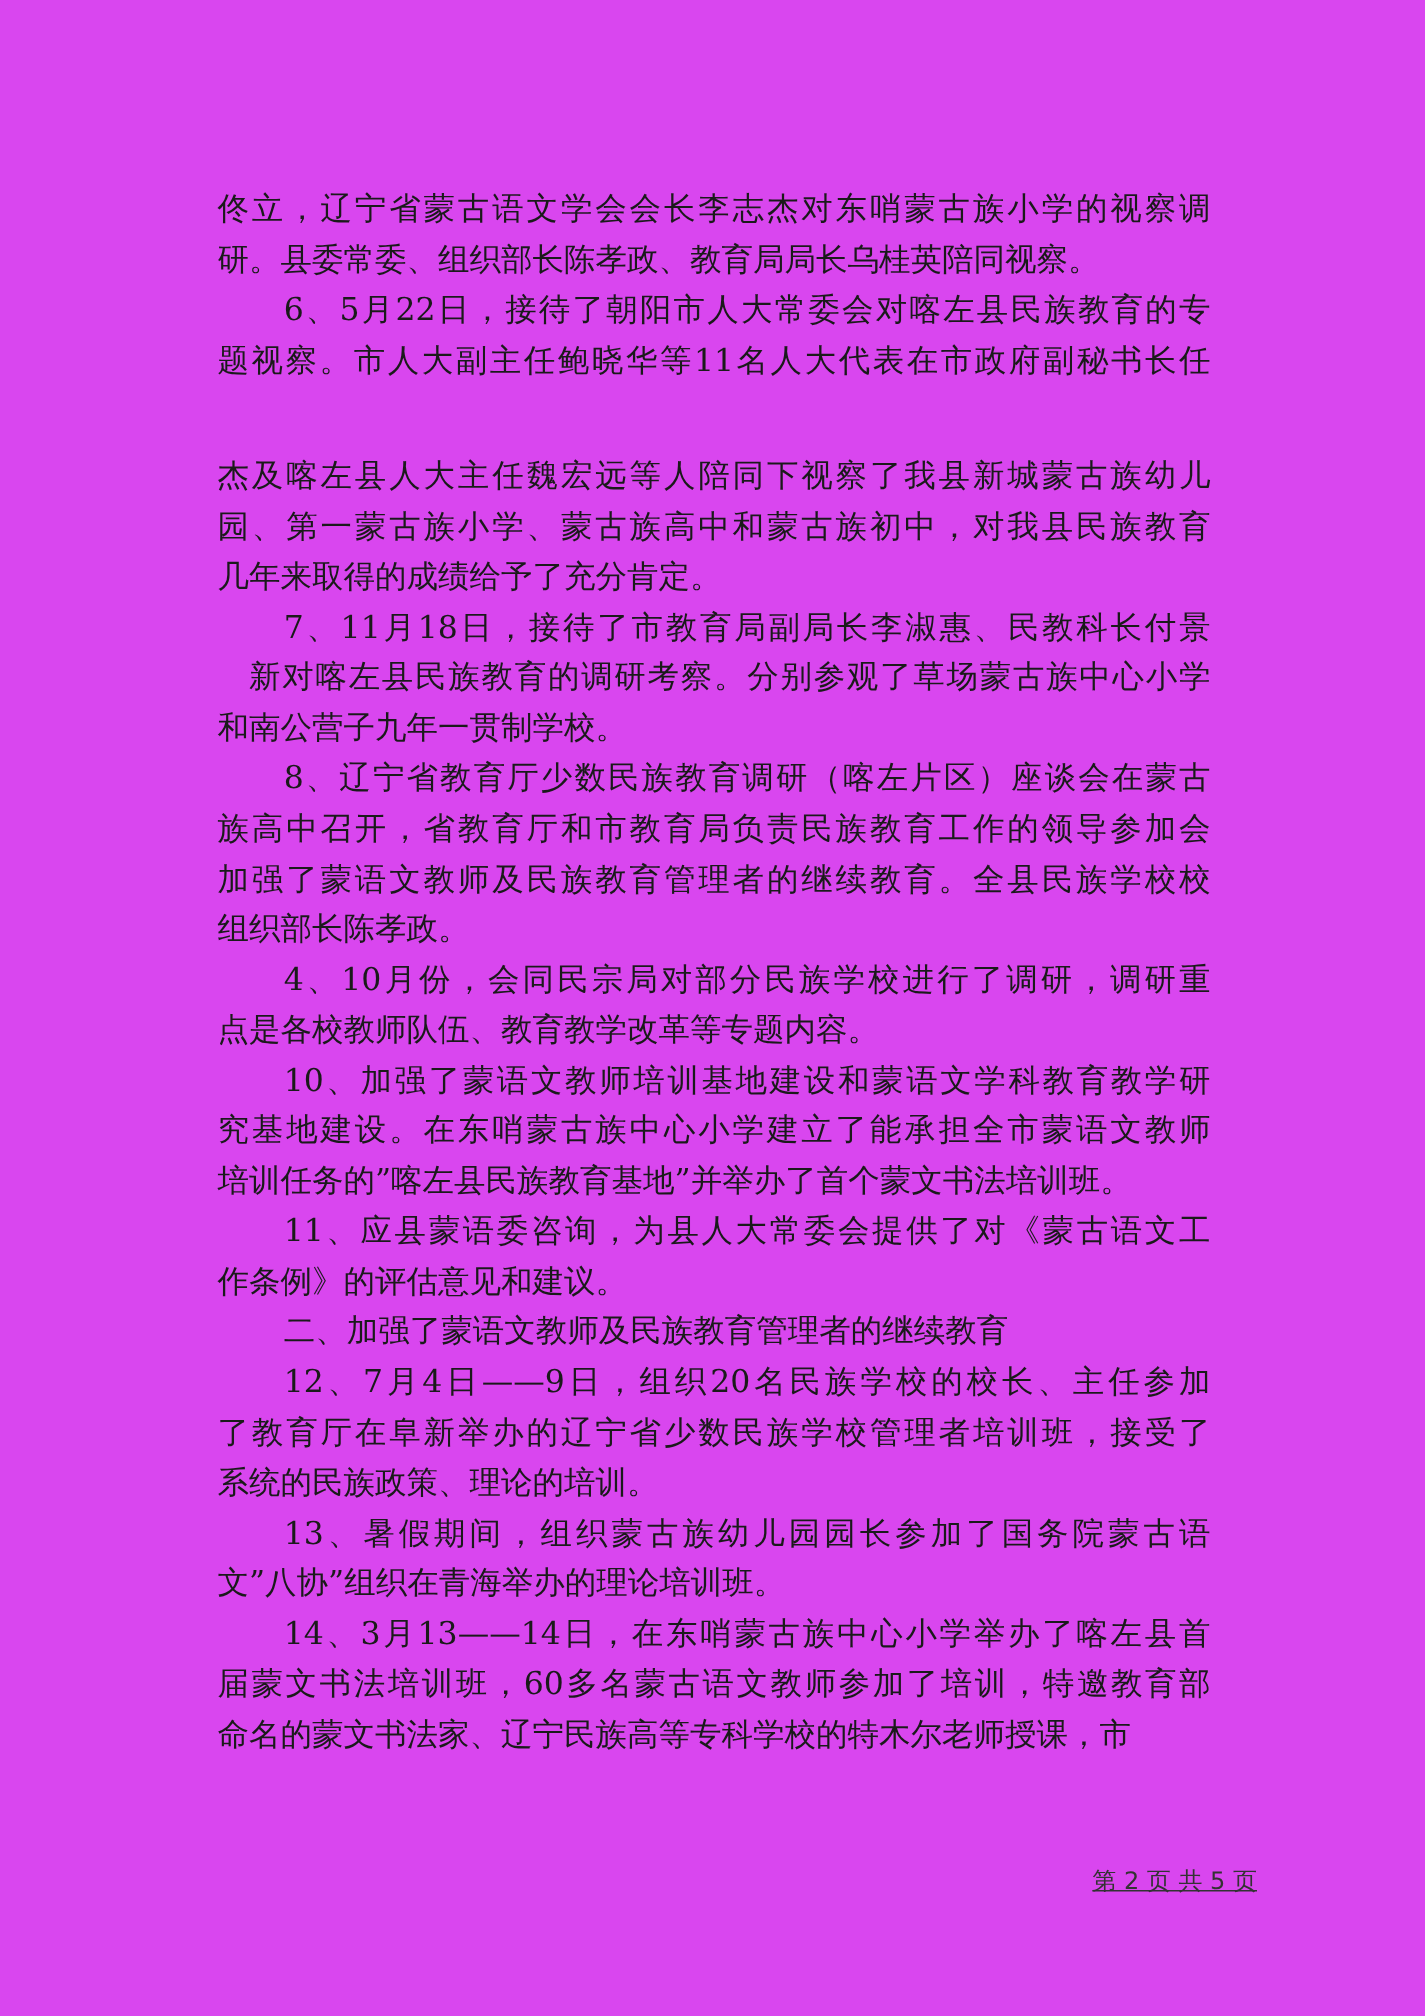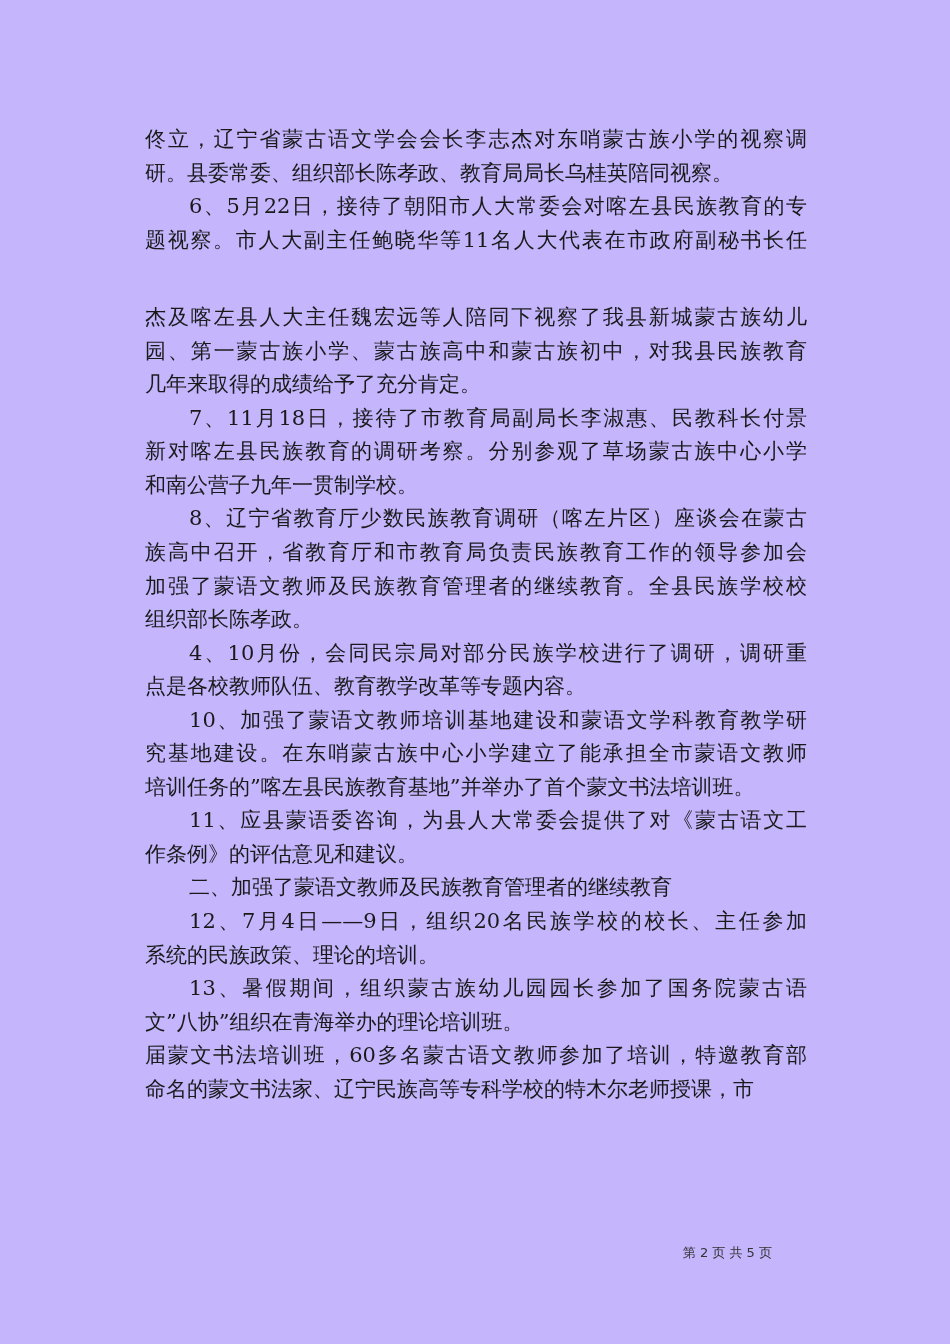--- a/index.html
+++ b/index.html
@@ -1,57 +1,59 @@
 <!DOCTYPE html>
 <html><head>
 <meta charset="utf-8">
 <style>
   html, body { margin: 0; padding: 0; background: #ffffff; }
   body { width: 950px; height: 1344px; position: relative; overflow: hidden; }
-  .page { position: absolute; left: 0; top: 0; width: 950px; height: 1344px; background: #c4b5fd; }
+  .page { position: absolute; left: 0; top: 0; width: 950px; height: 1344px; background: #d946ef; }
   .body-text {
     position: absolute; left: 145px; top: 123px; width: 662px;
     font-family: "DejaVu Serif", "Liberation Serif", serif;
     font-size: 21px; line-height: 33.55px; color: #1a1a1a;
   }
   .para { margin: 0; text-align: justify; text-justify: inter-character; word-break: break-all; }
   .para.indent { text-indent: 2.1em; }
   .footer {
-    position: absolute; left: 656px; top: 1244px; width: 116px; text-align: right;
-    font-family: "DejaVu Sans", "Liberation Sans", sans-serif; font-size: 13px; color: #333;
+    position: absolute; left: 722px; top: 1244px; width: 116px; text-align: right;
+    font-family: "DejaVu Sans", "Liberation Sans", sans-serif; font-size: 16px; color: #333; text-decoration: underline;
   }
 </style>
 </head>
 <body>
 
 <div class="page">
   <div class="body-text" id="body-text">
       <div class="para" style="text-align-last: justify;">佟立，辽宁省蒙古语文学会会长李志杰对东哨蒙古族小学的视察调</div>
       <div class="para">研。县委常委、组织部长陈孝政、教育局局长乌桂英陪同视察。</div>
       <div class="para indent" style="text-align-last: justify;">6、5月22日，接待了朝阳市人大常委会对喀左县民族教育的专</div>
       <div class="para" style="text-align-last: justify;">题视察。市人大副主任鲍晓华等11名人大代表在市政府副秘书长任</div>
       <div class="para" style="text-align-last: justify; margin-top: 44px;">杰及喀左县人大主任魏宏远等人陪同下视察了我县新城蒙古族幼儿</div>
       <div class="para" style="text-align-last: justify;">园、第一蒙古族小学、蒙古族高中和蒙古族初中，对我县民族教育</div>
       <div class="para">几年来取得的成绩给予了充分肯定。</div>
       <div class="para indent" style="text-align-last: justify;">7、11月18日，接待了市教育局副局长李淑惠、民教科长付景</div>
-      <div class="para" style="text-align-last: justify;">新对喀左县民族教育的调研考察。分别参观了草场蒙古族中心小学</div>
+      <div class="para" style="text-align-last: justify; margin-left: 21px;">新对喀左县民族教育的调研考察。分别参观了草场蒙古族中心小学</div>
       <div class="para">和南公营子九年一贯制学校。</div>
       <div class="para indent" style="text-align-last: justify;">8、辽宁省教育厅少数民族教育调研（喀左片区）座谈会在蒙古</div>
       <div class="para" style="text-align-last: justify;">族高中召开，省教育厅和市教育局负责民族教育工作的领导参加会</div>
       <div class="para" style="text-align-last: justify;">加强了蒙语文教师及民族教育管理者的继续教育。全县民族学校校</div>
       <div class="para">组织部长陈孝政。</div>
       <div class="para indent" style="text-align-last: justify;">4、10月份，会同民宗局对部分民族学校进行了调研，调研重</div>
       <div class="para">点是各校教师队伍、教育教学改革等专题内容。</div>
       <div class="para indent" style="text-align-last: justify;">10、加强了蒙语文教师培训基地建设和蒙语文学科教育教学研</div>
       <div class="para" style="text-align-last: justify;">究基地建设。在东哨蒙古族中心小学建立了能承担全市蒙语文教师</div>
       <div class="para">培训任务的”喀左县民族教育基地”并举办了首个蒙文书法培训班。</div>
       <div class="para indent" style="text-align-last: justify;">11、应县蒙语委咨询，为县人大常委会提供了对《蒙古语文工</div>
       <div class="para">作条例》的评估意见和建议。</div>
       <div class="para indent">二、加强了蒙语文教师及民族教育管理者的继续教育</div>
       <div class="para indent" style="text-align-last: justify;">12、7月4日——9日，组织20名民族学校的校长、主任参加</div>
+      <div class="para" style="text-align-last: justify;">了教育厅在阜新举办的辽宁省少数民族学校管理者培训班，接受了</div>
       <div class="para">系统的民族政策、理论的培训。</div>
       <div class="para indent" style="text-align-last: justify;">13、暑假期间，组织蒙古族幼儿园园长参加了国务院蒙古语</div>
       <div class="para">文”八协”组织在青海举办的理论培训班。</div>
+      <div class="para indent" style="text-align-last: justify;">14、3月13——14日，在东哨蒙古族中心小学举办了喀左县首</div>
       <div class="para" style="text-align-last: justify;">届蒙文书法培训班，60多名蒙古语文教师参加了培训，特邀教育部</div>
       <div class="para">命名的蒙文书法家、辽宁民族高等专科学校的特木尔老师授课，市</div>
     </div>
   <div class="footer">第 2 页 共 5 页</div>
 </div>
 
 </body></html>

